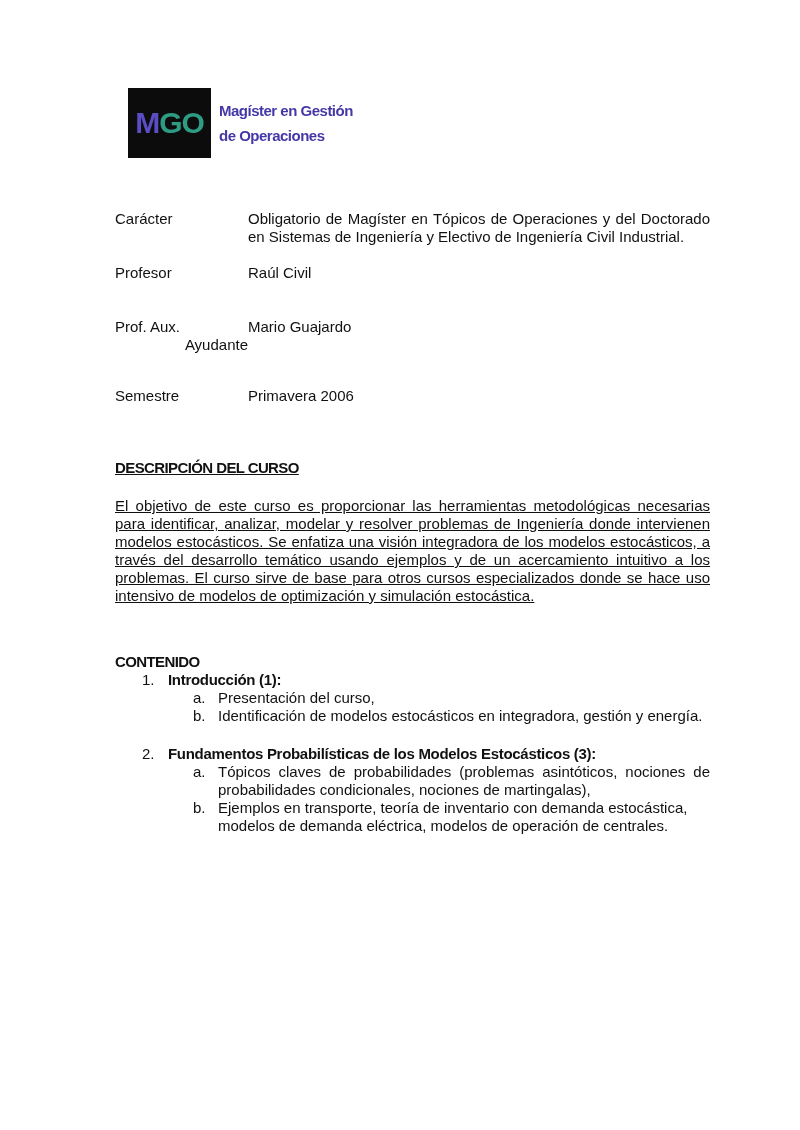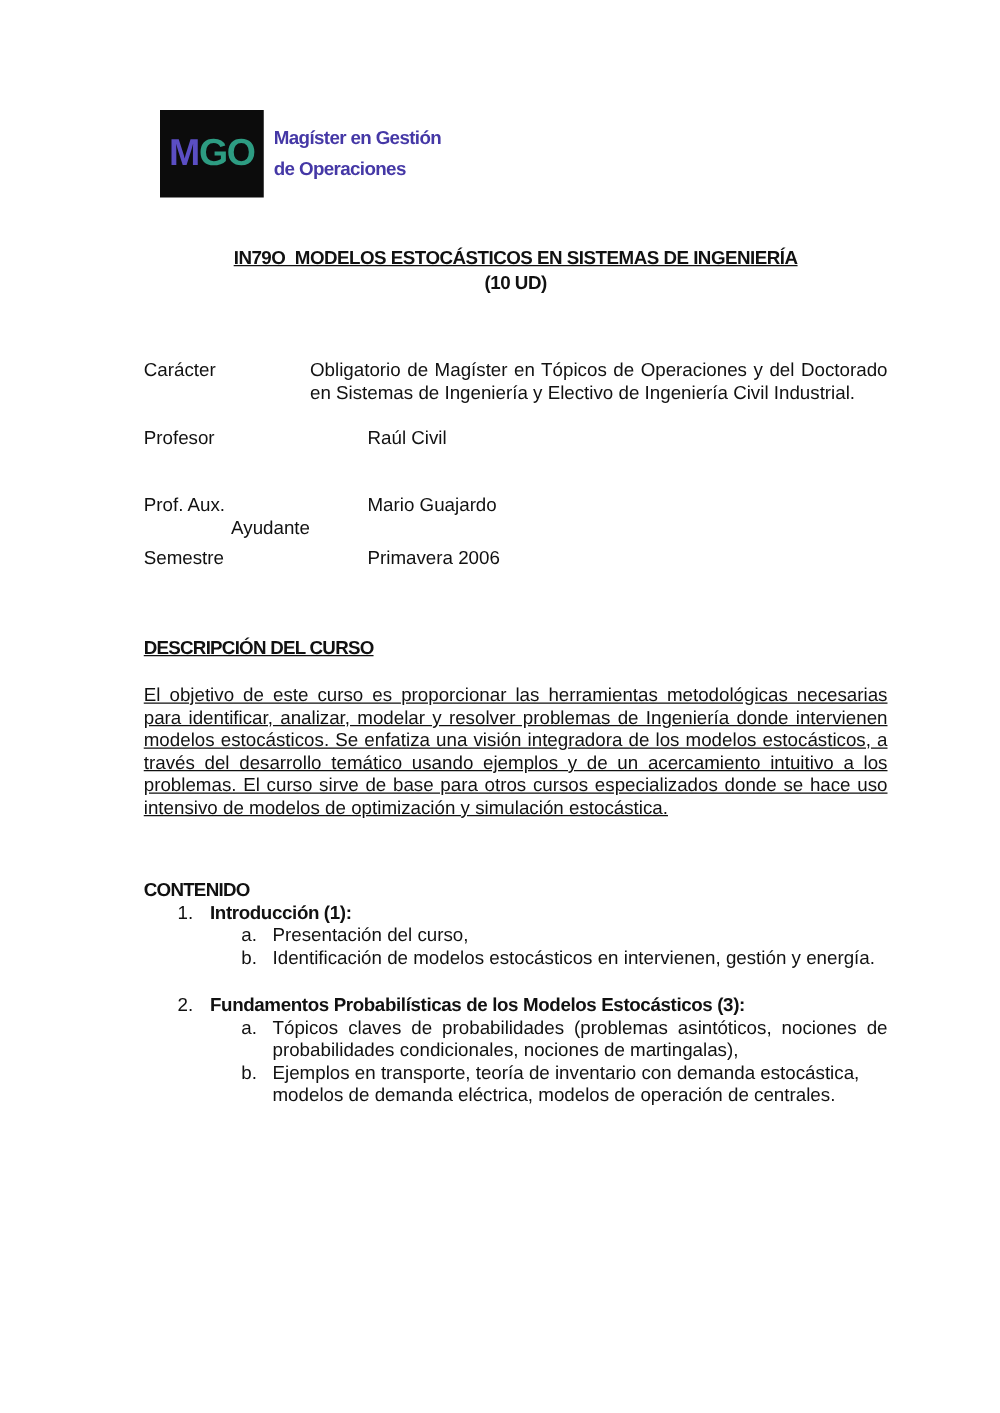--- a/index.html
+++ b/index.html
@@ -64,21 +64,21 @@
 
   
   .body-text { font-size: 15px; line-height: 18px; }
 
   
   .info { margin-top: 52px; }
   .info-row {
     display: grid;
     grid-template-columns: 133px 1fr; 
   }
-  .info-row + .info-row { margin-top: 18px; gap: 46px; }
+  .info-row + .info-row { margin-top: 18px; }
   .info-row.tight { margin-top: 0; text-align: right; }
   .info-value.justify { text-align: justify; }
 
   
   .section-heading {
     font-weight: bold;
     font-size: 15px;
     letter-spacing: -0.6px;
   }
   .description { margin-top: 54px; text-decoration: underline; }
@@ -114,42 +114,38 @@
         <span class="logo-go">GO</span>
     </div>
     <div class="logo-text">
       <div>Magíster en Gestión</div>
       <div>de Operaciones</div>
     </div>
   </div>
 
   <div class="content">
 
-    <div class="course-title">
-      <div class="course-title-line1"><span class="underlined">IN79O  MODELOS ESTOCÁSTICOS EN SISTEMAS DE INGENIERÍA</span></div>
-      <div class="course-title-line2">(10 UD)</div>
-    </div>
 
     <div class="info body-text">
       <div class="info-row">
         <div class="info-label">Carácter</div>
         <div class="info-value justify">Obligatorio de Magíster en Tópicos de Operaciones y del Doctorado en Sistemas de Ingeniería y Electivo de Ingeniería Civil Industrial.</div>
       </div>
       <div class="info-row">
         <div class="info-label">Profesor</div>
         <div class="info-value">Raúl Civil</div>
       </div>
       <div class="info-row" style="margin-top:36px;">
         <div class="info-label">Prof. Aux.</div>
         <div class="info-value">Mario Guajardo</div>
       </div>
       <div class="info-row tight">
         <div class="info-label">Ayudante</div>
       </div>
-      <div class="info-row" style="margin-top:6px;">
+      <div class="info-row" style="margin-top:33px;">
         <div class="info-label">Semestre</div>
         <div class="info-value">Primavera 2006</div>
       </div>
     </div>
 
     <div class="description body-text">
       <div class="section-heading">DESCRIPCIÓN DEL CURSO</div>
       <div class="description-body">El objetivo de este curso es proporcionar las herramientas metodológicas necesarias para identificar, analizar, modelar y resolver problemas de Ingeniería donde intervienen modelos estocásticos. Se enfatiza una visión integradora de los modelos estocásticos, a través del desarrollo temático usando ejemplos y de un acercamiento intuitivo a los problemas. El curso sirve de base para otros cursos especializados donde se hace uso intensivo de modelos de optimización y simulación estocástica.</div>
     </div>
 
@@ -161,21 +157,21 @@
           <div class="topic-number">1.</div>
           <div class="topic-title">Introducción (1):</div>
         </div>
         <div class="sub-list">
           <div class="sub-item">
             <div class="sub-letter">a.</div>
             <div class="sub-text">Presentación del curso,</div>
           </div>
           <div class="sub-item">
             <div class="sub-letter">b.</div>
-            <div class="sub-text justify">Identificación de modelos estocásticos en intervienen, gestión y energía.</div>
+            <div class="sub-text justify">Identificación de modelos estocásticos en integradora, gestión y energía.</div>
           </div>
         </div>
       </div>
 
       <div class="topic">
         <div class="topic-head">
           <div class="topic-number">2.</div>
           <div class="topic-title">Fundamentos Probabilísticas de los Modelos Estocásticos (3):</div>
         </div>
         <div class="sub-list">

